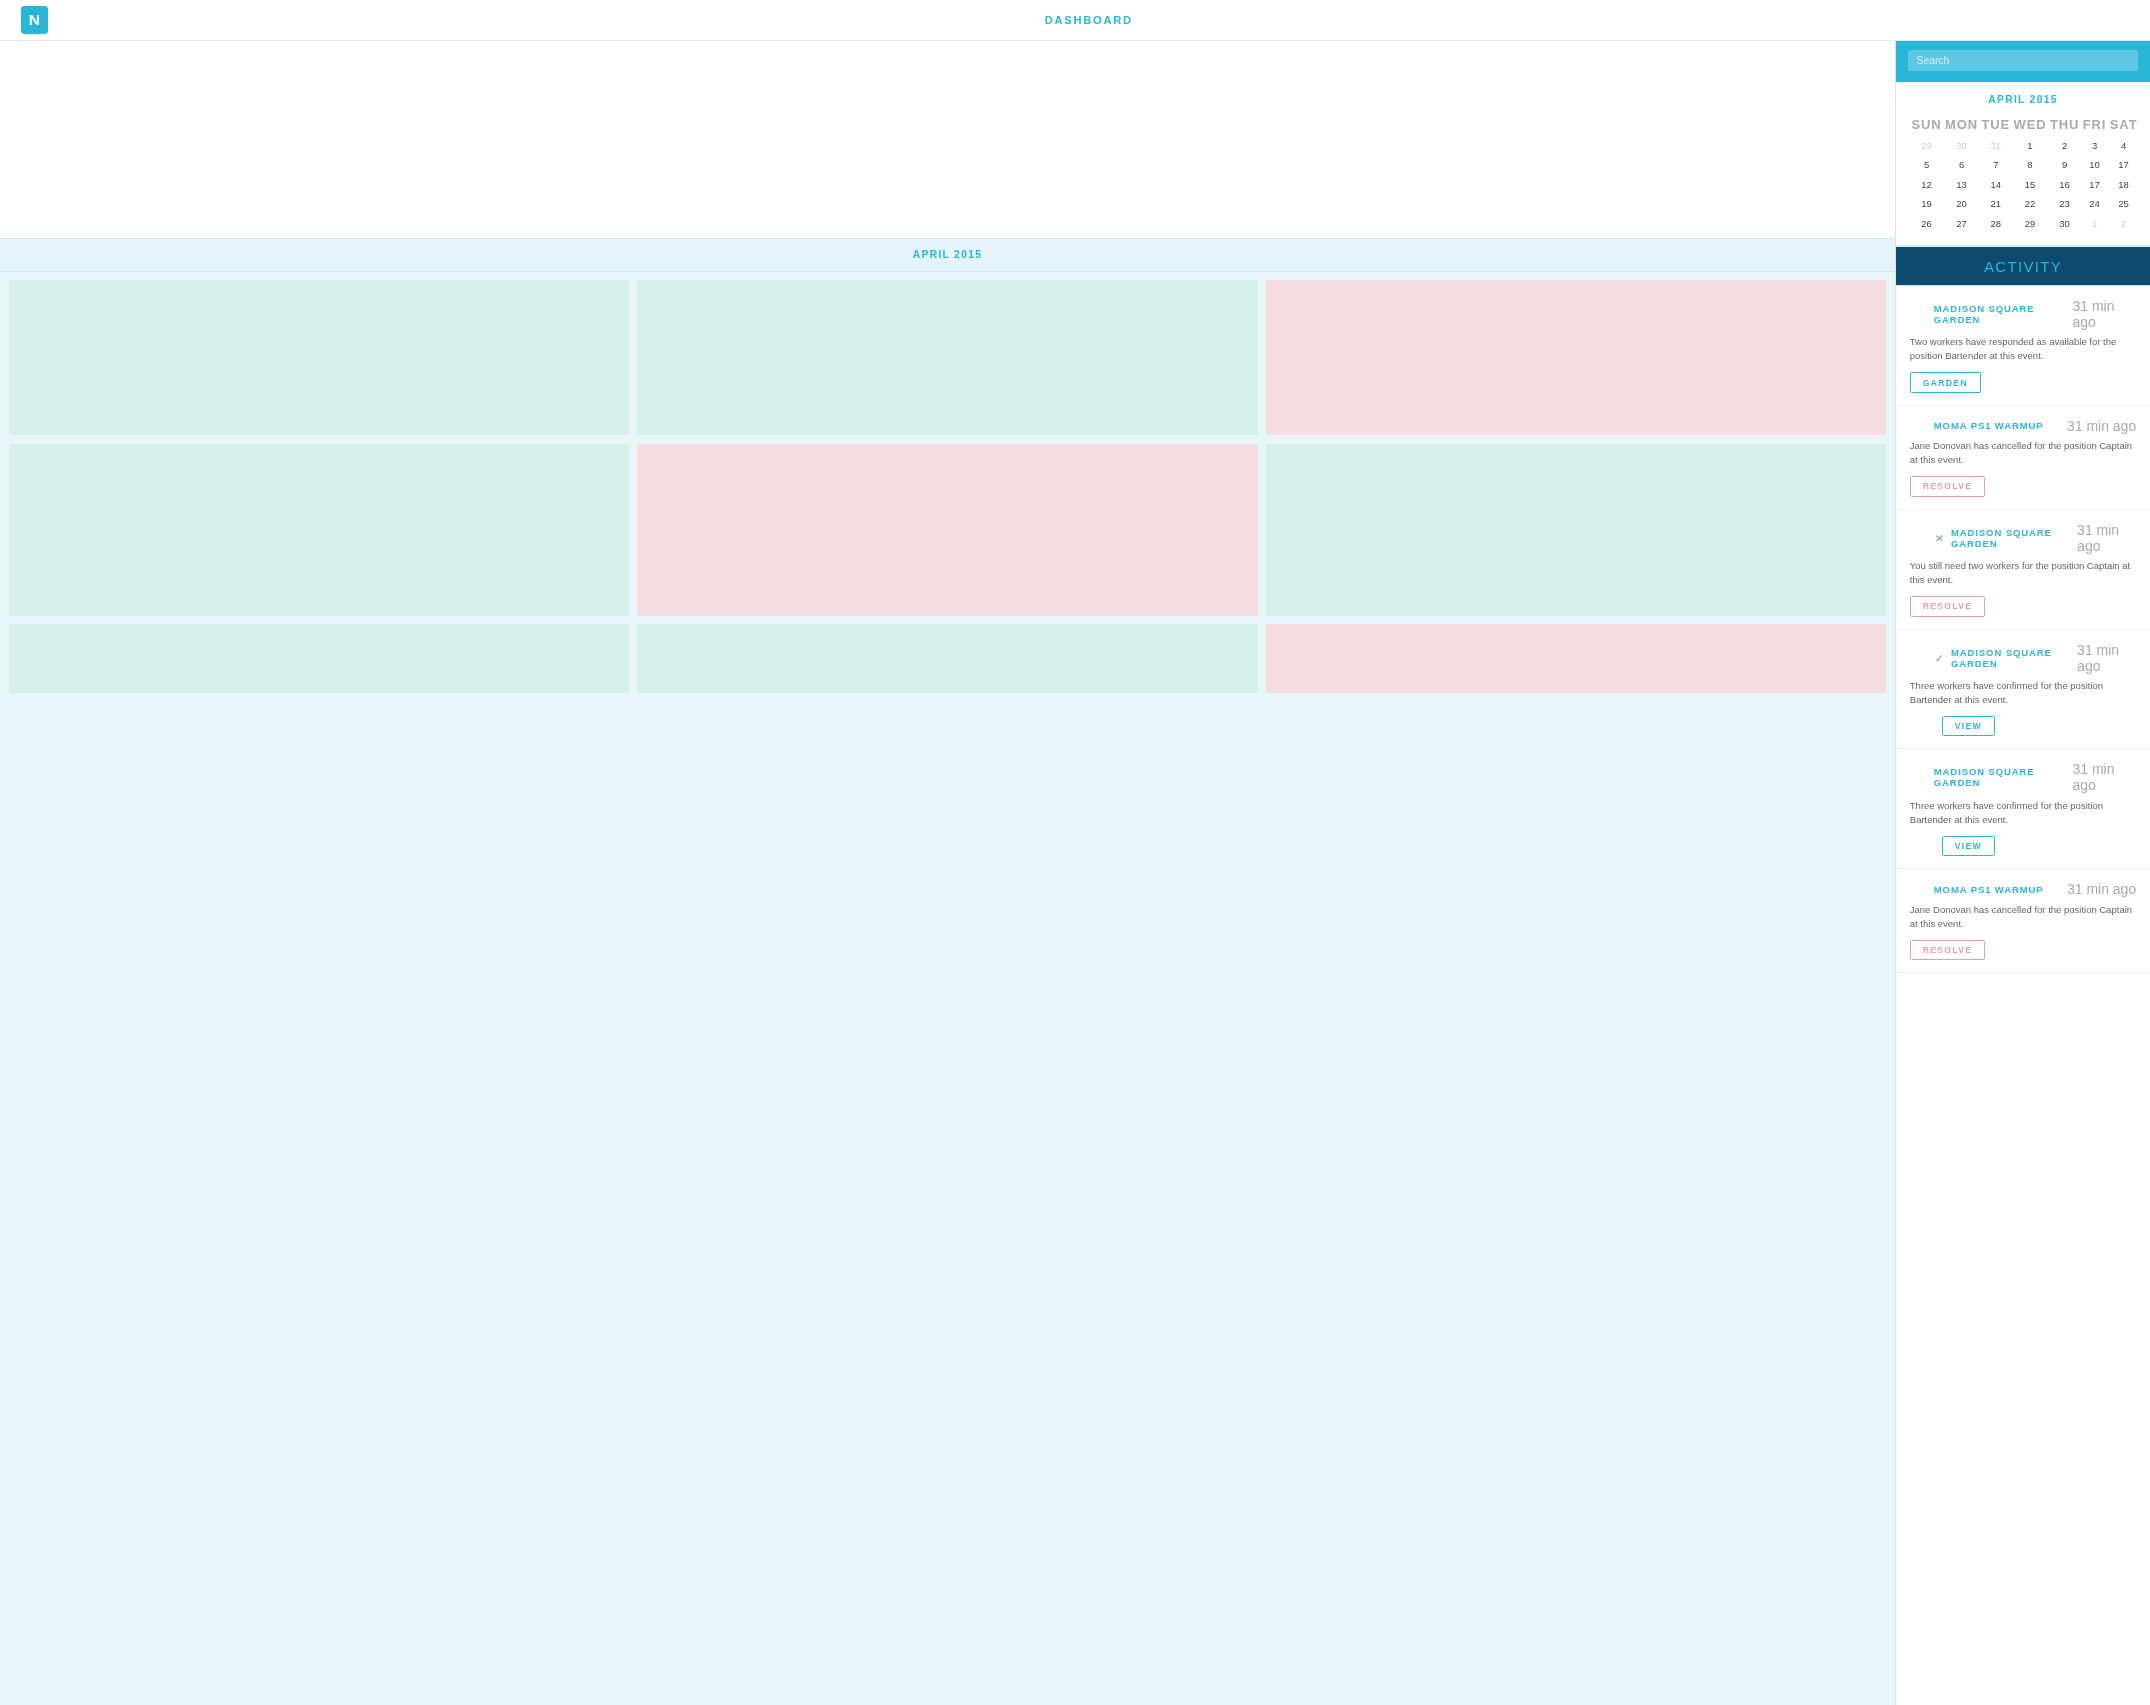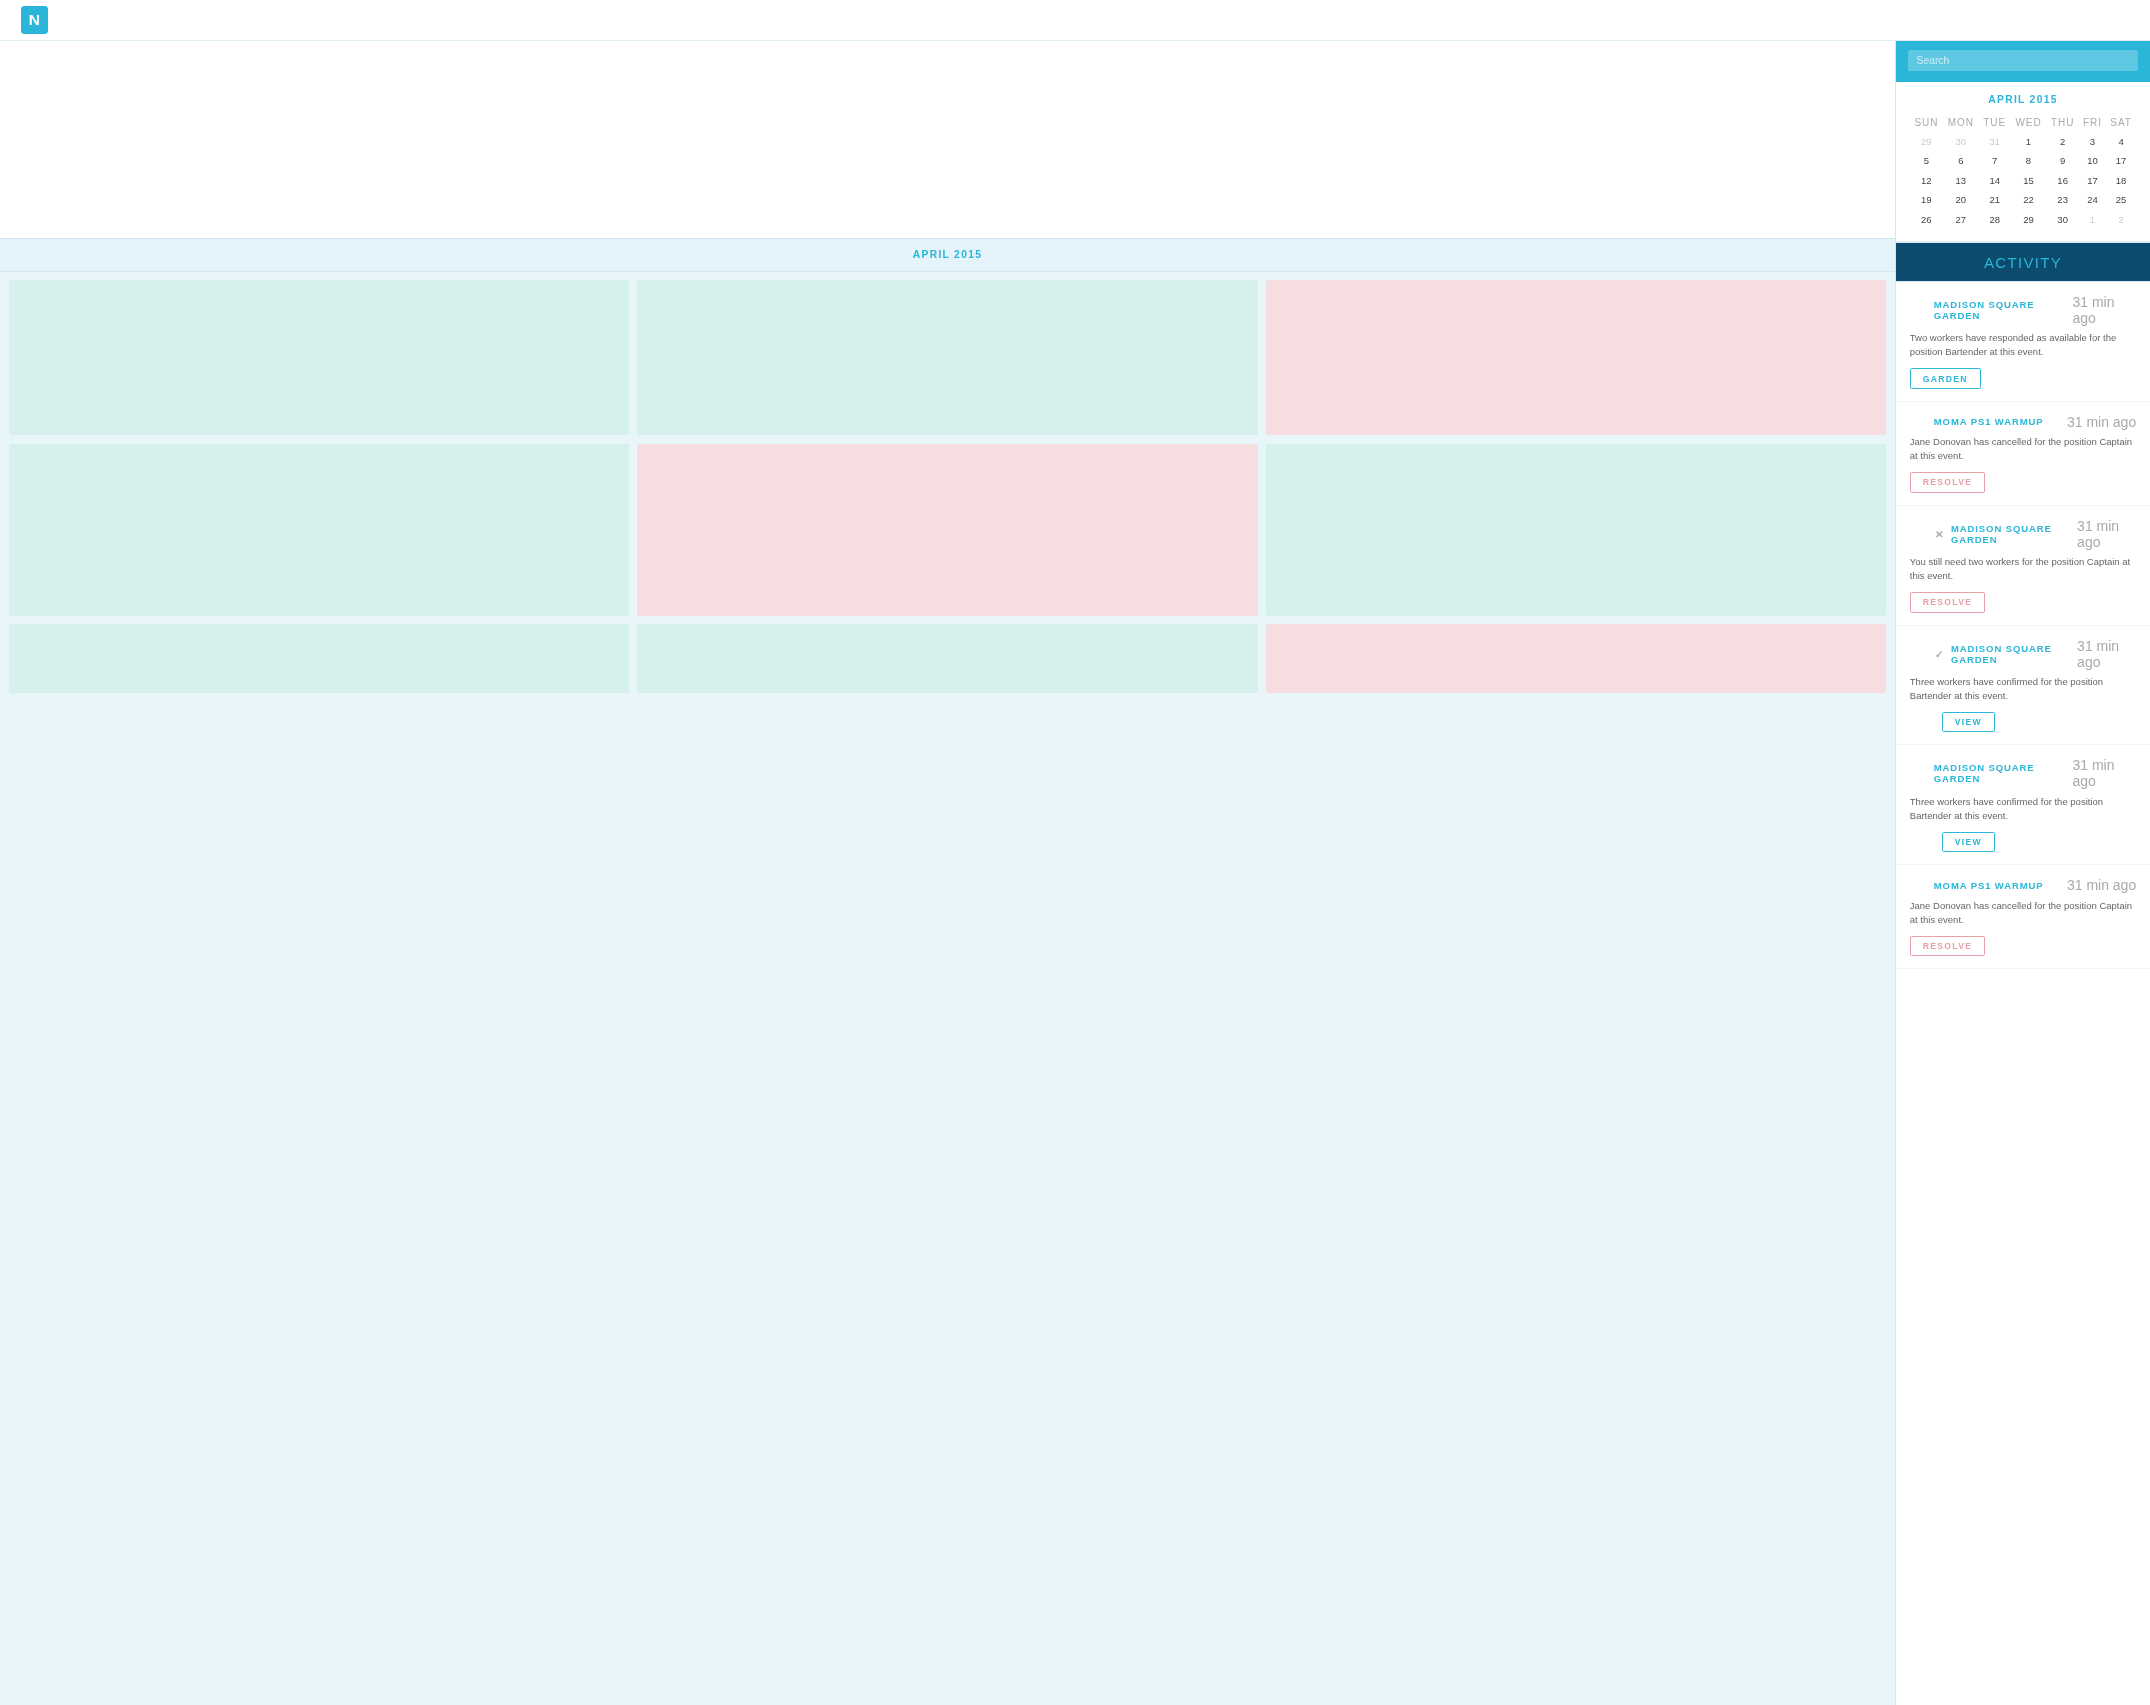--- a/index.html
+++ b/index.html
@@ -132,22 +132,22 @@
       font-size: 10.3px;
       font-weight: bold;
       letter-spacing: 1.3px;
       margin-bottom: 8.6px;
     }
     .cal-grid {
       width: 100%;
       border-collapse: collapse;
     }
     .cal-grid th {
-      font-size: 10px;
-      font-weight: normal;
+      font-size: 13px;
+      font-weight: bold;
       color: #aaa;
       text-align: center;
       padding: 3.4px 1.7px;
       letter-spacing: 0.9px;
     }
     .cal-grid td {
       font-size: 9.5px;
       text-align: center;
       padding: 4.3px 1.7px;
       color: #444;
@@ -258,20 +258,21 @@
     .x-icon { font-size: 10.3px; color: #aaa; }
     .check-icon { font-size: 10.3px; color: #aaa; }
   </style>
 </head>
 <body>
 
 <div class="top-nav">
   <div class="logo">
     <span>N</span>
   </div>
+  <div class="nav-title">DASHBOARD</div>
 </div>
 
 <div class="main-layout">
 
   <div class="main-content">
     <div class="main-top"></div>
     <div class="section-header">APRIL 2015</div>
     <div class="grid-area">
 
       <div class="grid-row">

